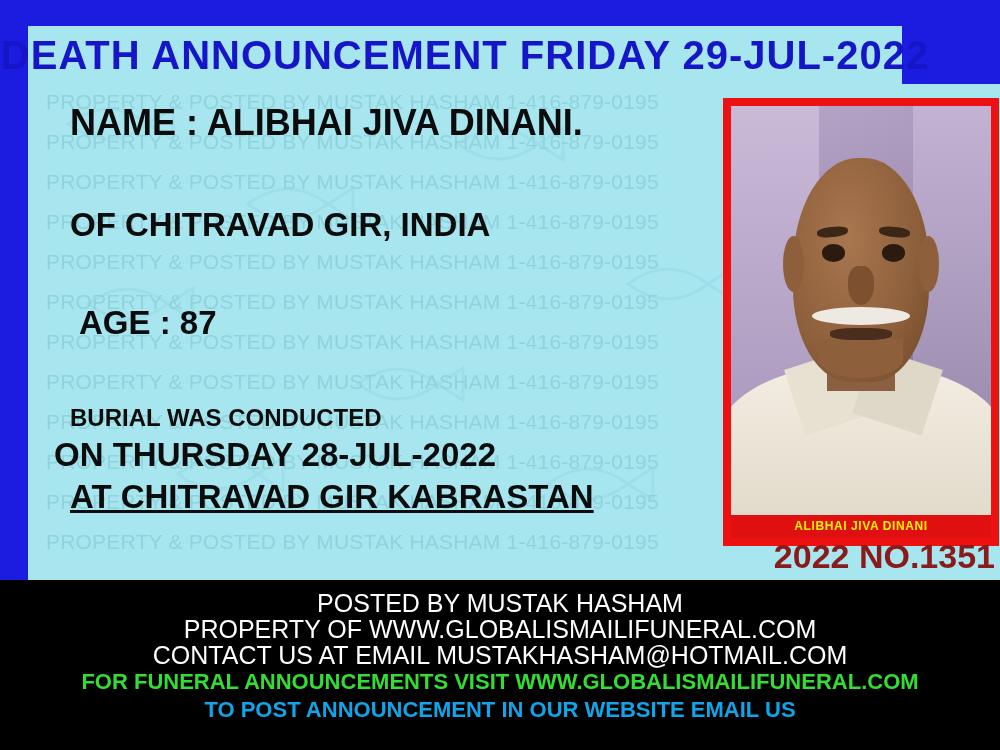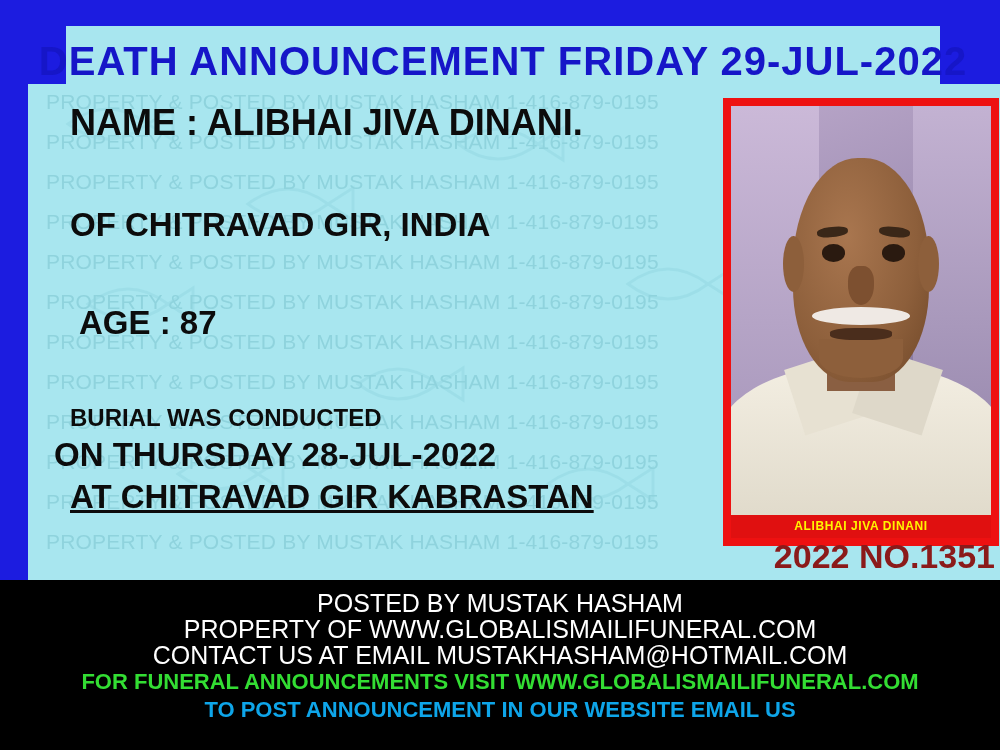--- a/index.html
+++ b/index.html
@@ -22,23 +22,22 @@
   }
   
   .title-bar {
     position: absolute;
     left: 28px;
     top: 26px;
     width: 874px;
     height: 58px;
     background: #a8e6ef;
     display: flex;
-    align-items: flex-end;
+    align-items: center;
     justify-content: center;
-    margin-left: 38px;
   }
   .title-text {
     font-size: 40px;
     font-weight: bold;
     color: #1616c8;
     letter-spacing: 1px;
     white-space: nowrap;
     font-family: "Liberation Sans", sans-serif;
   }
   

